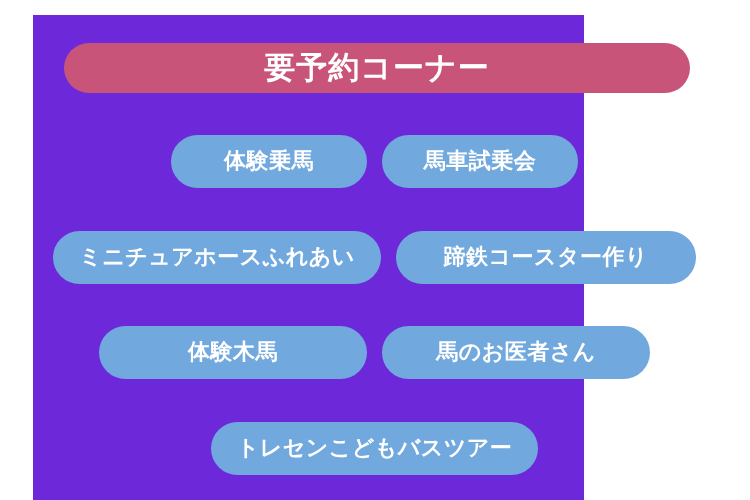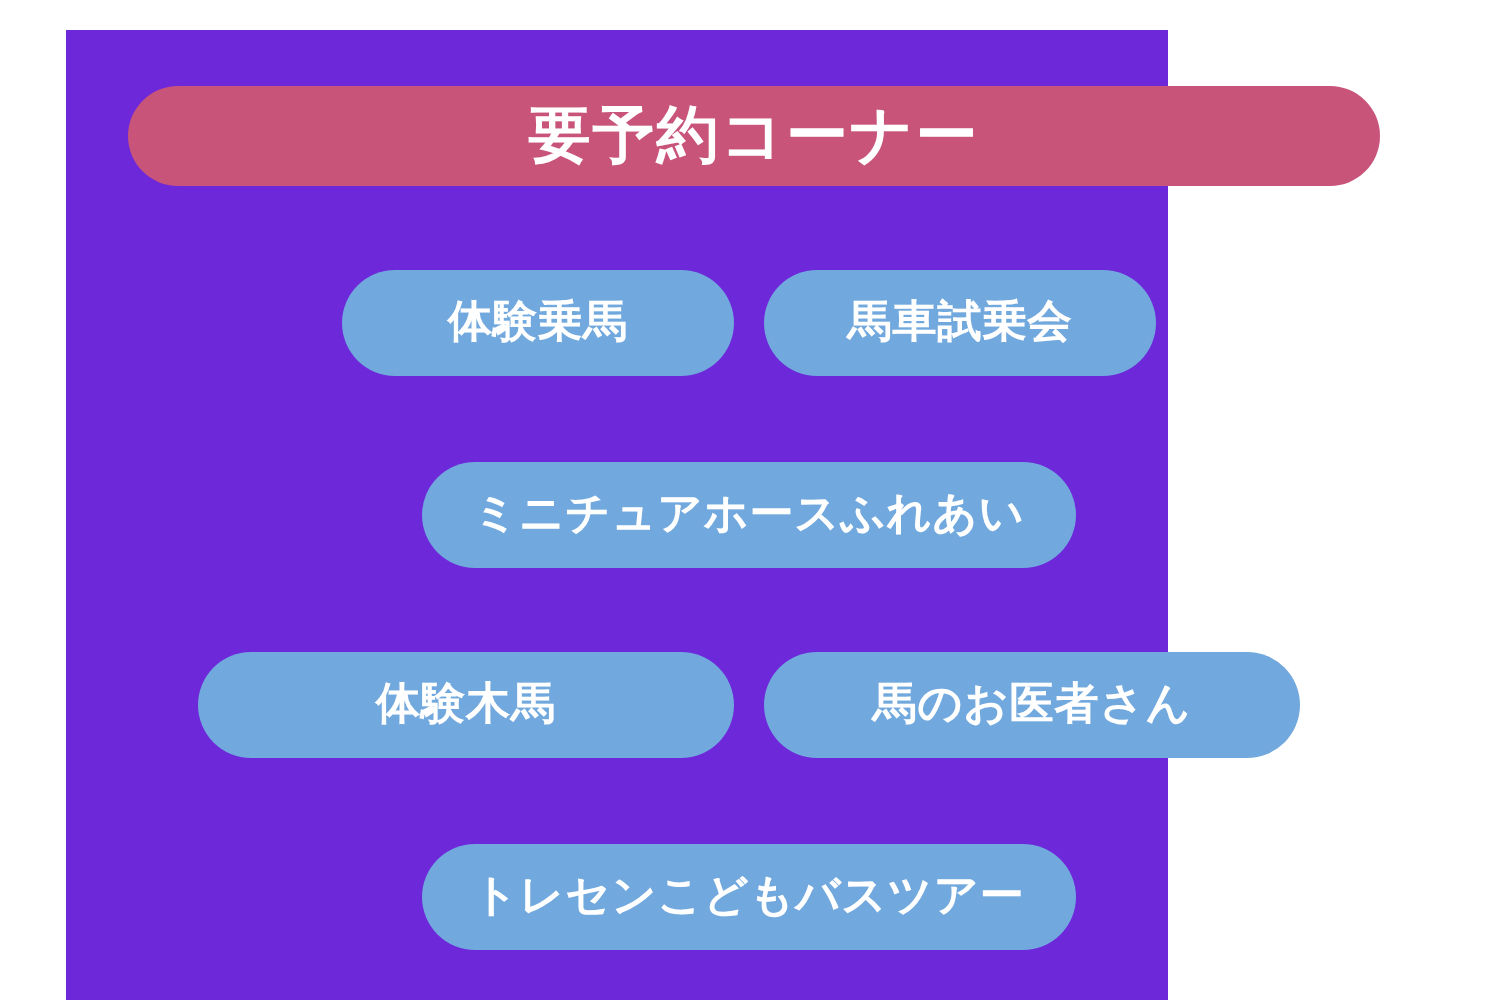--- a/index.html
+++ b/index.html
@@ -124,20 +124,23 @@
         </div>
         <div class="pill">
           <span class="pill-label">馬車試乗会</span>
         </div>
       </div>
 
       <div class="row row-2">
         <div class="pill">
           <span class="pill-label">ミニチュアホースふれあい</span>
         </div>
+        <div class="pill">
+          <span class="pill-label">蹄鉄コースター作り</span>
+        </div>
       </div>
 
       <div class="row row-3">
         <div class="pill">
           <span class="pill-label">体験木馬</span>
         </div>
         <div class="pill">
           <span class="pill-label">馬のお医者さん</span>
         </div>
       </div>

